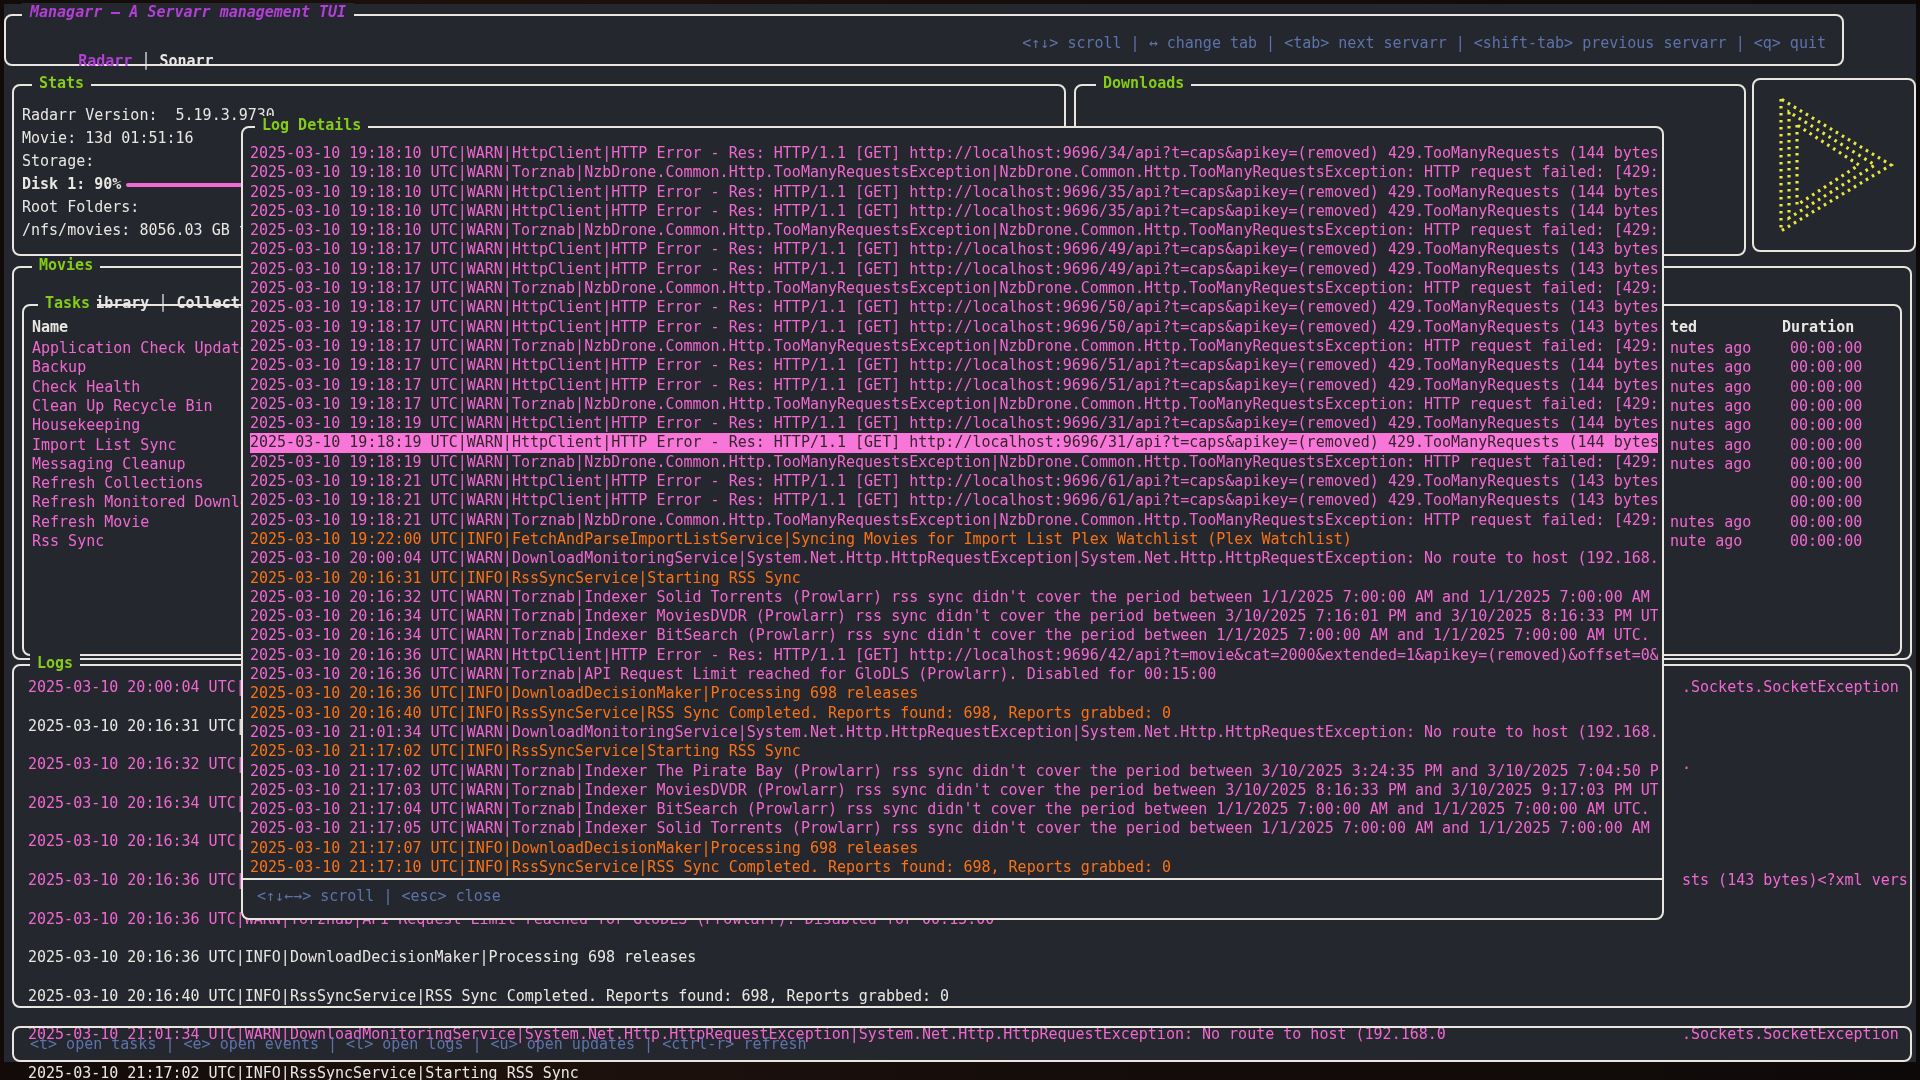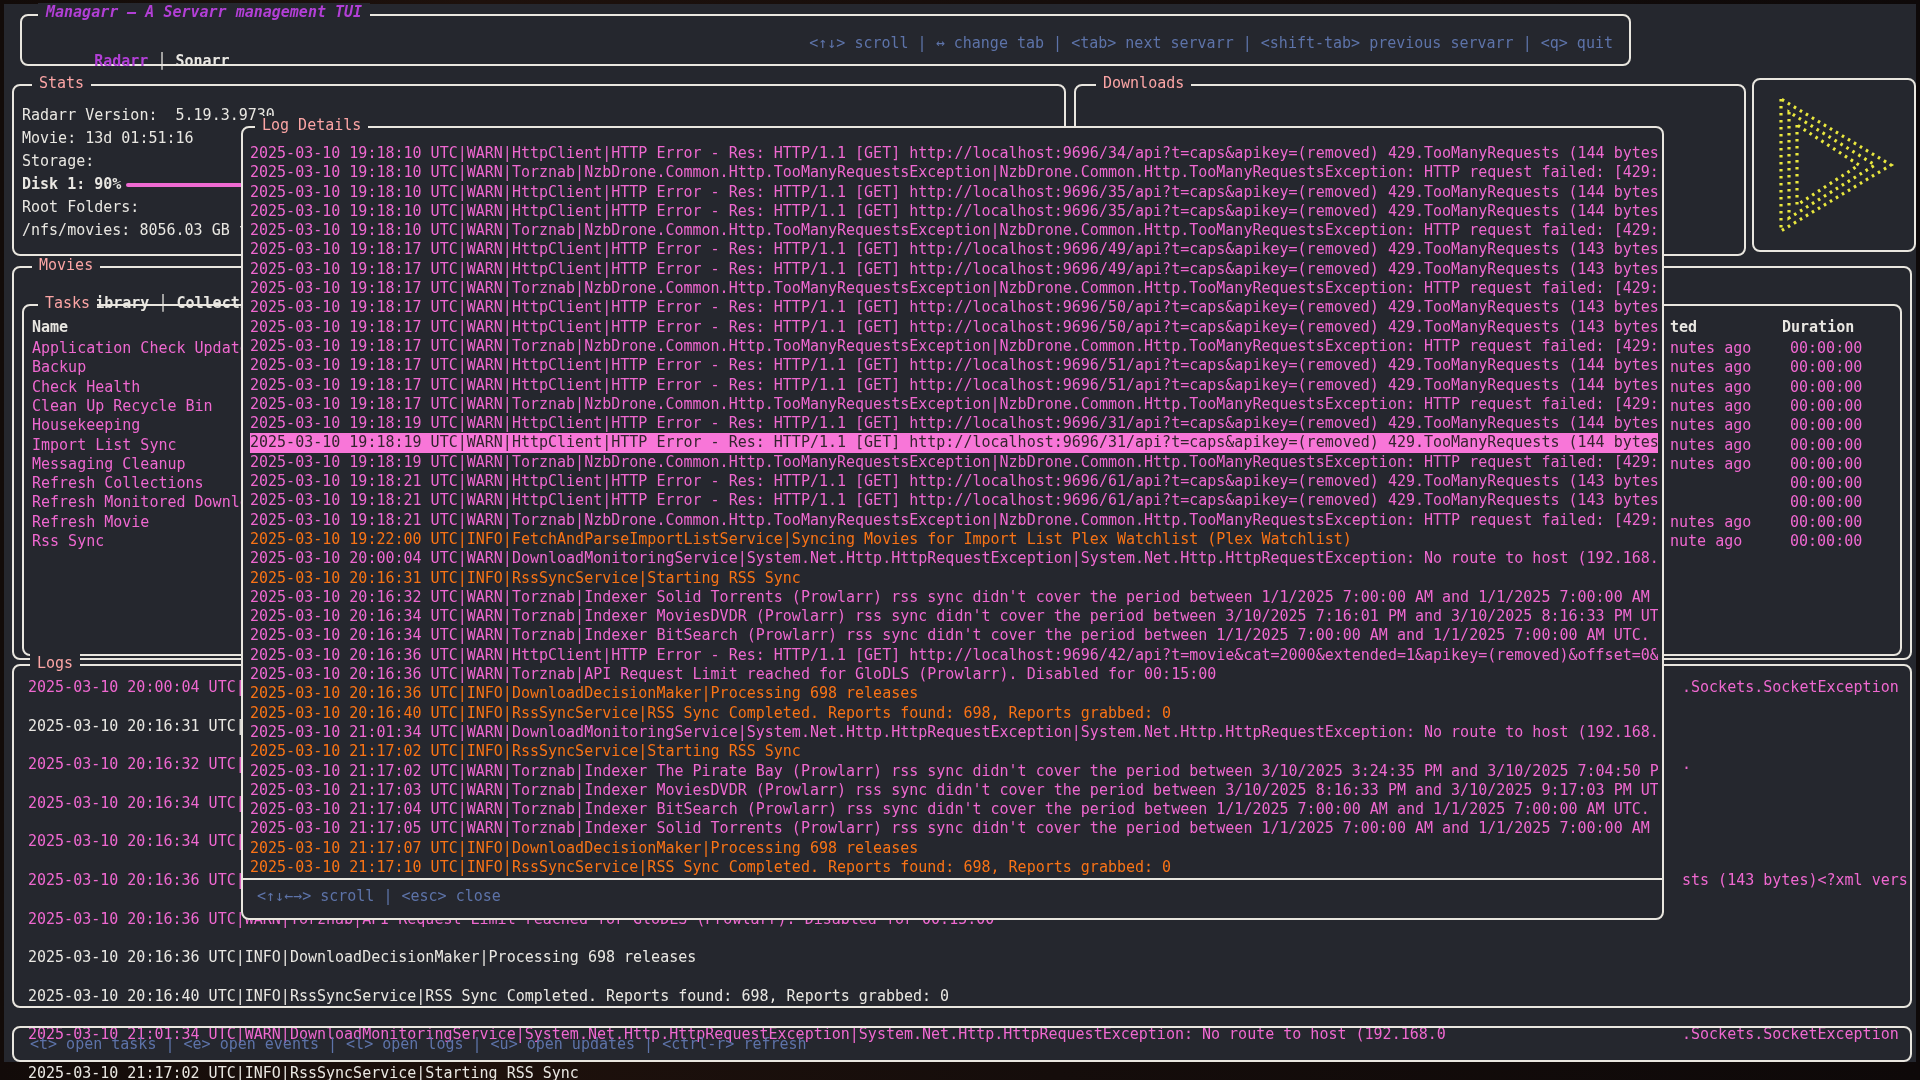--- a/index.html
+++ b/index.html
@@ -1,21 +1,21 @@
 <!DOCTYPE html>
 <html><head>
 <meta charset="utf-8">
 <style>
   html,body{margin:0;padding:0}
   body{width:1920px;height:1080px;overflow:hidden;position:relative;
        background:linear-gradient(90deg,#120b09,#1e110c 25%,#150d0b 55%,#0e0909);
        font-family:"DejaVu Sans Mono",monospace;font-size:15px;color:#e9e7e2}
   .term{position:absolute;left:4px;top:4px;width:1912px;height:1058px;background:#25272e}
   .panel{position:absolute;border:2px solid #e9e6df;border-radius:8px;box-sizing:border-box}
-  .pt{position:absolute;top:-12px;background:#25272e;padding:0 7px;font-weight:normal;color:#fca5a5;white-space:pre}
+  .pt{position:absolute;top:-12px;background:#25272e;padding:0 7px;font-weight:bold;color:#84cc16;white-space:pre}
   .kb{color:#5d73a9;white-space:pre}
   .bold{font-weight:bold}
   .abs{position:absolute;white-space:pre}
   
   .apptitle{position:absolute;top:-13px;left:16px;background:#25272e;padding:0 8px;
             color:#b23fd6;font-weight:bold;font-style:italic;white-space:pre}
   .tabs{position:absolute;left:18px;top:18px;white-space:pre;font-weight:bold}
   .tabsep{color:#e9e7e2;font-weight:normal}
   .topkeys{position:absolute;right:16px;top:18px;text-align:right}
   
@@ -38,21 +38,21 @@
   .mrow.info{color:#f97316}
   .mrow.sel{background:#f876d8;color:#33242e}
   .msep{position:absolute;left:0;right:0;height:2px;background:#e9e6df}
   .logo-box{display:flex;align-items:center;justify-content:center}
 </style>
 </head>
 <body>
 
 <div class="term">
 
-  <div class="panel" style="left:16px;top:10px;width:1611px;height:52px">
+  <div class="panel" style="left:0;top:10px;width:1840px;height:52px">
     <div class="apptitle">Managarr — A Servarr management TUI</div>
     <div class="tabs">
       <span style="color:#b23fd6">Radarr</span><span class="tabsep"> │ </span><span style="color:#e9e7e2">Sonarr</span>
     </div>
     <div class="topkeys kb">&lt;↑↓&gt; scroll | ↔ change tab | &lt;tab&gt; next servarr | &lt;shift-tab&gt; previous servarr | &lt;q&gt; quit</div>
   </div>
 
   <div class="panel" style="left:8px;top:80px;width:1054px;height:172px">
     <div class="pt" style="left:18px">Stats</div>
     <div class="srow" style="top:20px">Radarr Version:  5.19.3.9730</div>

